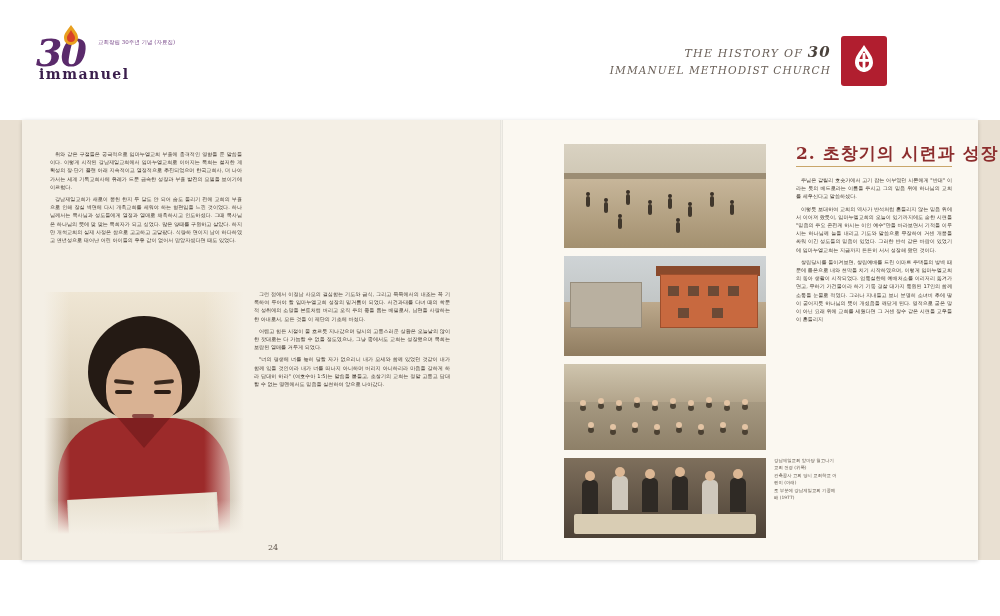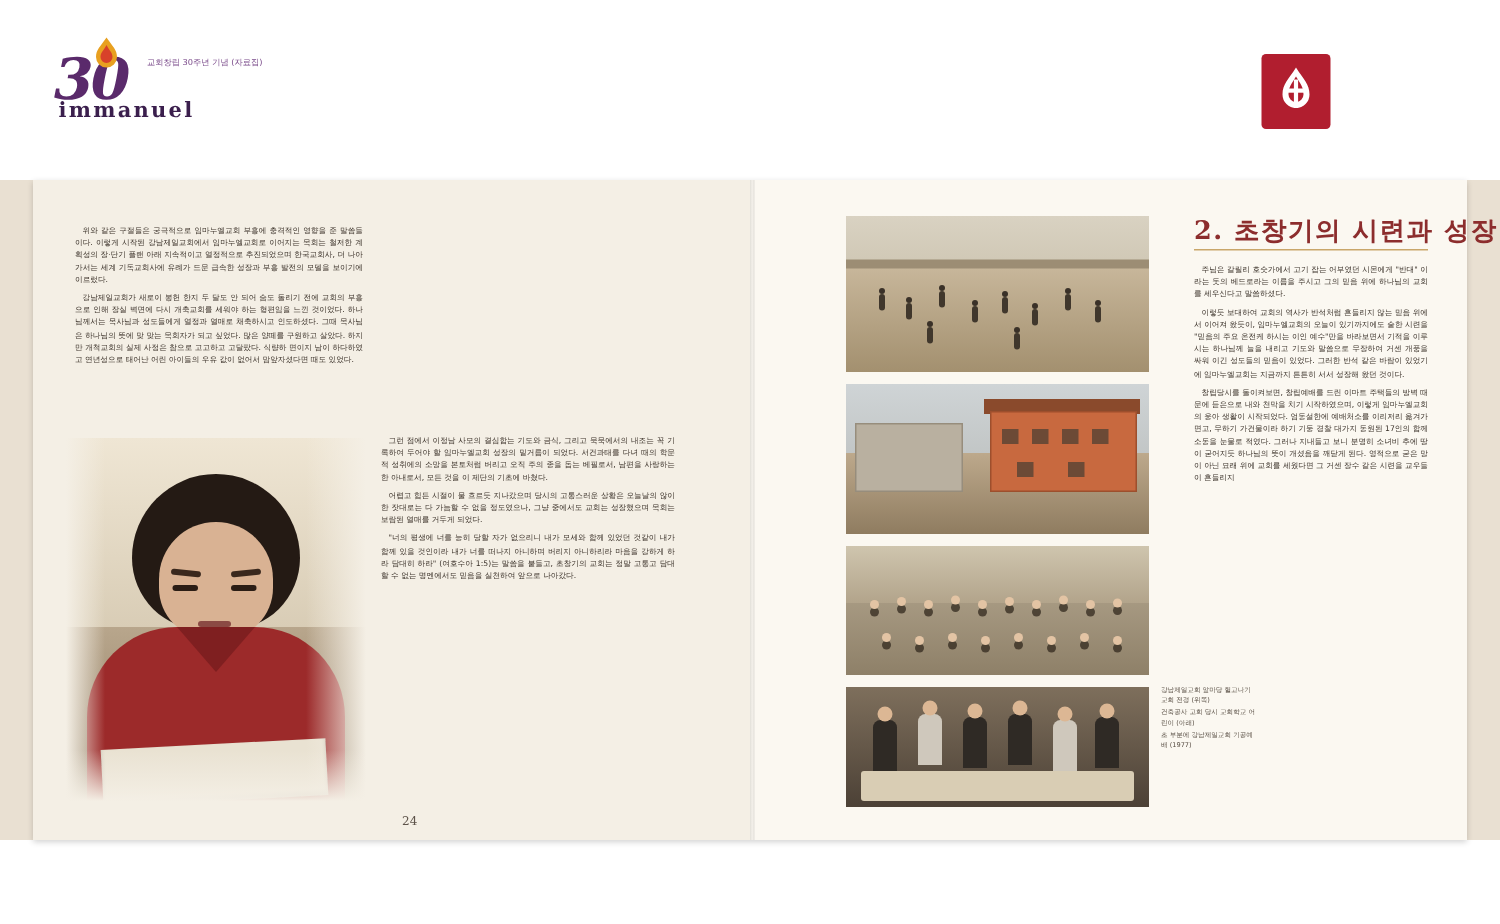--- a/index.html
+++ b/index.html
@@ -342,20 +342,26 @@
       <svg class="logo-flame" viewBox="0 0 26 26">
         <path d="M13 1 C9 7 6 9 6 14 a7 7 0 0 0 14 0 c0-5-3-7-7-13z" fill="#e8a020"></path>
         <path d="M13 6 C11 10 9 11 9 14 a4 4 0 0 0 8 0 c0-3-2-4-4-8z" fill="#d8412a"></path>
       </svg>
       <div class="logo-kor">교회창립 30주년 기념
 (자료집)</div>
       <div class="logo-immanuel">immanuel</div>
     </div>
 
     <div class="header-right">
+      <div class="header-text">
+        <div class="l1">
+          <span>THE HISTORY OF </span><b>30</b>
+        </div>
+        <div class="l2">IMMANUEL METHODIST CHURCH</div>
+      </div>
       <div class="header-badge">
         <svg class="badge-flame" viewBox="0 0 30 34">
           <path d="M15 1 C10 9 6 12 6 19 a9 9 0 0 0 18 0 C24 12 20 9 15 1z" fill="#ffffff"></path>
           <path d="M15 7 C12 12 10 14 10 19 a5 5 0 0 0 10 0 c0-5-2-7-5-12z" fill="#b11e2f"></path>
           <rect x="13.6" y="9" width="2.8" height="19" fill="#ffffff"></rect>
           <rect x="9" y="15" width="12" height="2.8" fill="#ffffff"></rect>
         </svg>
       </div>
     </div>
   </div>

